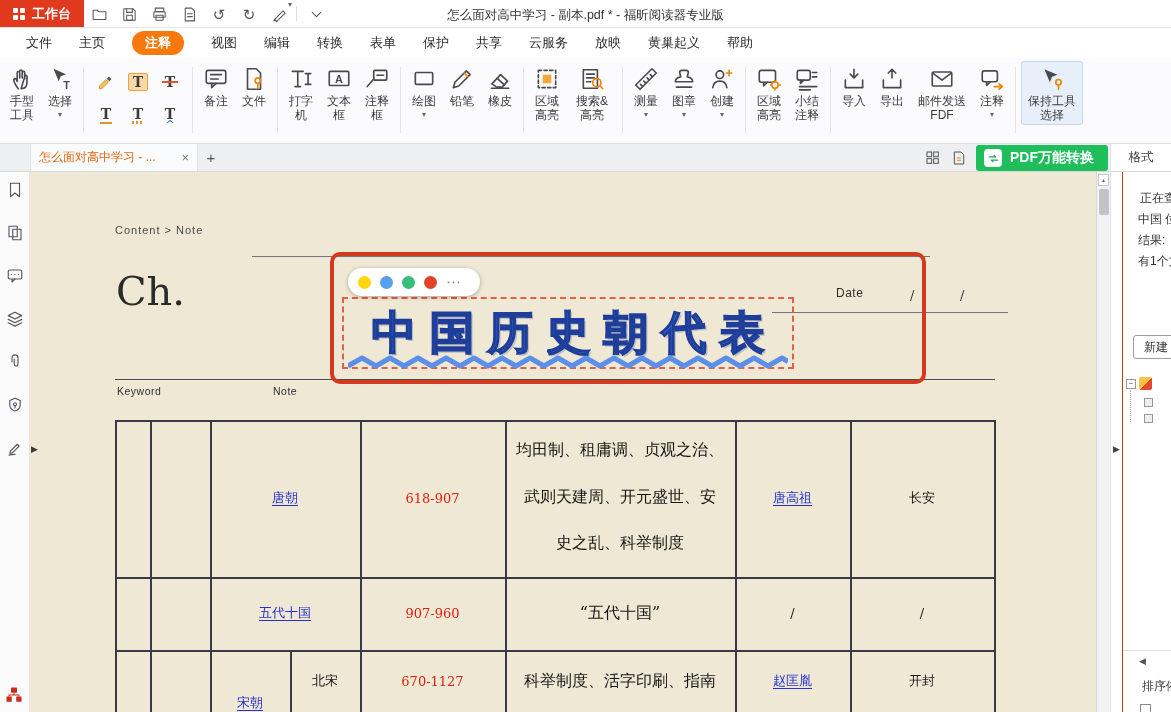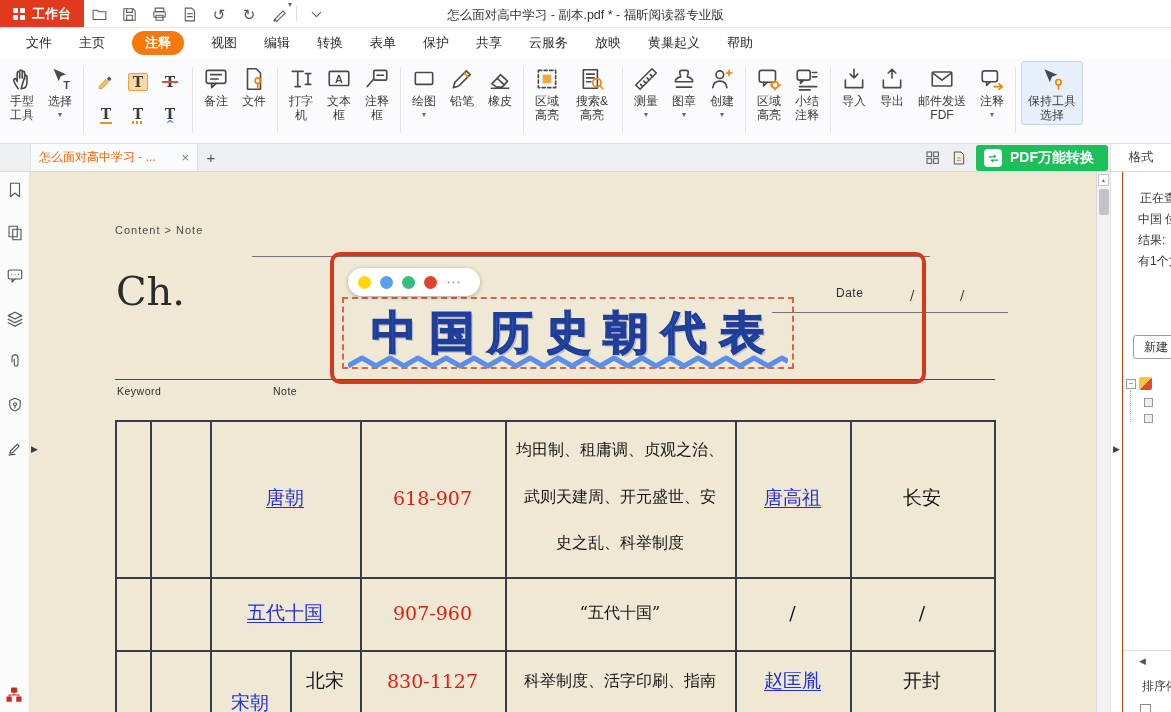--- a/index.html
+++ b/index.html
@@ -70,21 +70,21 @@
 
   .doc { flex:1; position:relative; overflow:hidden; background:#EFE8D5;
     font-family:"DejaVu Serif","Liberation Serif",serif; }
   .abs { position:absolute; }
   .thin { position:absolute; height:1px; background:#74747b; }
   .hl { position:absolute; height:2px; background:#3a3a44; }
   .vl { position:absolute; width:2px; background:#3a3a44; }
   .bc { font-family:"Liberation Sans","DejaVu Sans",sans-serif; font-size:11px; letter-spacing:1px; color:#4a4a4a; }
   .chp { font-size:40px; color:#2b2b2b; }
   .smalllab { font-family:"Liberation Sans","DejaVu Sans",sans-serif; font-size:10.5px; letter-spacing:.5px; color:#2f2f2f; }
-  .cell { position:absolute; display:flex; align-items:center; justify-content:center; transform:translateY(-50%); font-size:19px; color:#161616; white-space:nowrap; }
+  .cell { position:absolute; display:flex; align-items:center; justify-content:center; transform:translateY(-50%); font-size:13px; color:#161616; white-space:nowrap; }
   .cell.note { font-size:16px; }
   .lk { color:#2231CF; text-decoration:underline; text-underline-offset:3px; }
   .pd { color:#E01E0F; }
 
   .red-box { position:absolute; left:300px; top:80px; width:596px; height:132px; border:4px solid #D23A20; border-radius:10px; z-index:5; }
   .palette { position:absolute; left:318px; top:96px; width:132px; height:28px; background:#fff; border-radius:14px; box-shadow:0 1px 4px rgba(0,0,0,.3); display:flex; align-items:center; gap:9px; padding:0 10px; z-index:7; }
   .dot { width:13px; height:13px; border-radius:50%; }
   .pal-more { font-size:15px; color:#8a8a8a; line-height:1; }
   .sel-box { position:absolute; left:312px; top:125px; width:452px; height:72px; border:2px dashed #E2604A; display:flex; align-items:center; justify-content:center; z-index:6; }
   .anno-title { font-size:45px; font-weight:bold; letter-spacing:13px; padding-left:13px; color:#4678DC;
@@ -572,21 +572,21 @@
       <span class="cell" style="left:820px;top:326px;width:144px">长安</span>
 
       <span class="cell lk" style="left:180px;top:441px;width:150px">五代十国</span>
       <span class="cell pd" style="left:330px;top:441px;width:145px">907-960</span>
       <span class="cell note" style="left:476px;top:441px;width:228px">“五代十国”</span>
       <span class="cell" style="left:705px;top:441px;width:115px">/</span>
       <span class="cell" style="left:820px;top:441px;width:144px">/</span>
 
       <span class="cell lk" style="left:180px;top:531px;width:80px">宋朝</span>
       <span class="cell" style="left:260px;top:509px;width:70px">北宋</span>
-      <span class="cell pd" style="left:330px;top:509px;width:145px">830-1127</span>
+      <span class="cell pd" style="left:330px;top:509px;width:145px">670-1127</span>
       <span class="cell note" style="left:476px;top:509px;width:228px">科举制度、活字印刷、指南</span>
       <span class="cell lk" style="left:705px;top:509px;width:115px">赵匡胤</span>
       <span class="cell" style="left:820px;top:509px;width:144px">开封</span>
 
       <div class="red-box"></div>
       <div class="sel-box">
         <span class="anno-title">中国历史朝代表</span>
       </div>
       <svg class="zigzag" width="440" height="18" viewBox="0 0 440 18">
         <path d="M0 13L14 5 28 13 42 5 56 13 70 5 84 13 98 5 112 13 126 5 140 13 154 5 168 13 182 5 196 13 210 5 224 13 238 5 252 13 266 5 280 13 294 5 308 13 322 5 336 13 350 5 364 13 378 5 392 13 406 5 420 13 434 5 440 8.5" stroke="#5C8FE8" stroke-width="5" fill="none" stroke-linejoin="round"></path>

